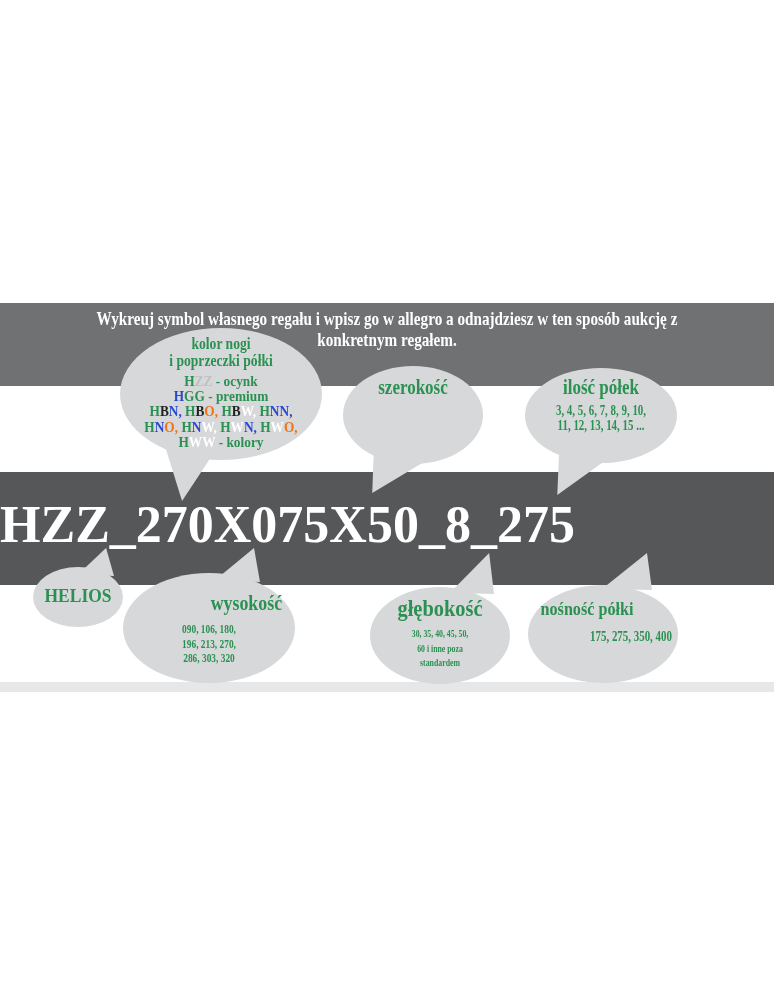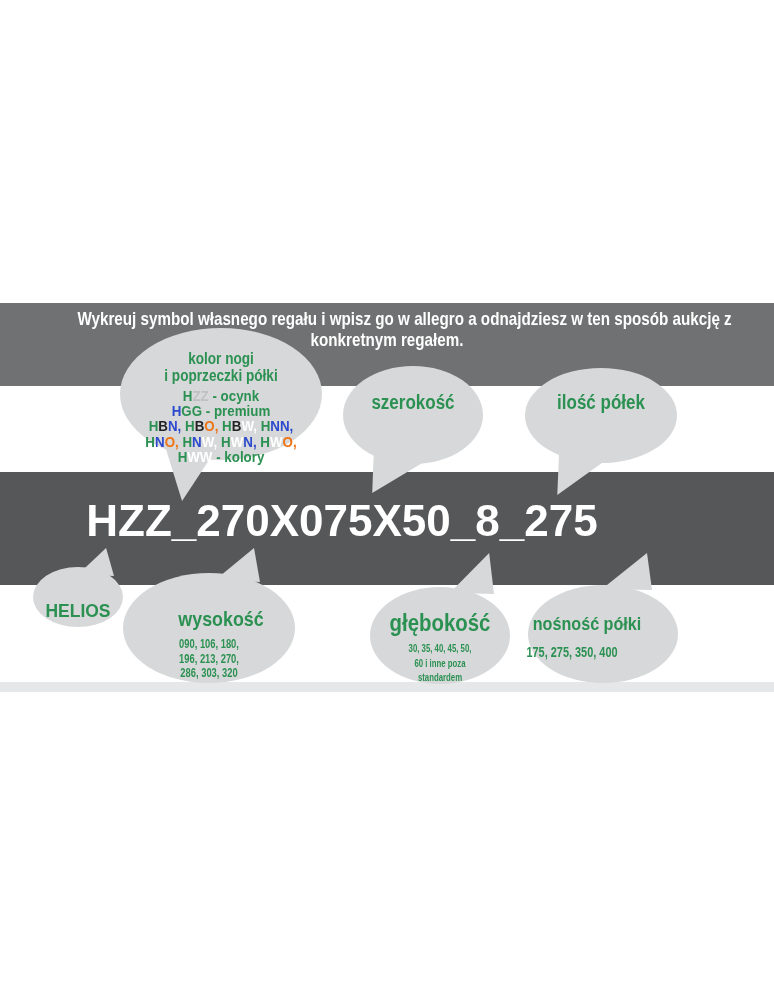--- a/index.html
+++ b/index.html
@@ -1,27 +1,27 @@
 <!DOCTYPE html>
 <html><head>
 <meta charset="utf-8">
 <style>
   html,body{margin:0;padding:0;background:#ffffff;}
   .canvas{position:relative;width:774px;height:1000px;background:#ffffff;overflow:hidden;
-          font-family:Liberation Sans, sans-serif;font-weight:700;}
+          font-family:Liberation Serif, serif;font-weight:700;}
   .band{position:absolute;left:0;width:774px;}
   .band-header{top:303px;height:83px;background:#707172;}
   .band-code{top:472px;height:113px;background:#565759;}
   .strip{top:682px;height:10px;background:#e6e7e8;}
   .hdr{position:absolute;left:0;width:774px;top:309px;color:#ffffff;font-size:19px;line-height:20.5px;text-align:center;}
   .hdr div{transform:scaleX(.8);transform-origin:50% 50%;white-space:nowrap;}
-  .code{position:absolute;left:0;width:684px;top:499px;color:#ffffff;font-size:44px;line-height:1;text-align:center;white-space:nowrap;}
+  .code{position:absolute;left:0;width:684px;top:499px;color:#ffffff;font-size:52px;line-height:1;text-align:left;white-space:nowrap;}
   .bub{position:absolute;background:#d7d8d9;border-radius:50%;}
   .tail{position:absolute;background:#d7d8d9;}
-  .txt{position:absolute;text-align:center;color:#2b9152;margin-top:15px;}
+  .txt{position:absolute;text-align:center;color:#2b9152;}
   .sx80{transform:scaleX(.8);transform-origin:50% 50%;white-space:nowrap;}
   .sx85{transform:scaleX(.85);transform-origin:50% 50%;white-space:nowrap;}
   .sx92{transform:scaleX(.92);transform-origin:50% 50%;white-space:nowrap;}
   .sx78{transform:scaleX(.78);transform-origin:50% 50%;white-space:nowrap;}
   .c-g{color:#2b9152;} .c-b{color:#2b49cd;} .c-o{color:#ee7418;}
   .c-k{color:#222222;} .c-w{color:#ffffff;} .c-z{color:#bfc0c2;}
   
   .t-kolor {left:163px;top:445px;width:56px;height:56px;clip-path:polygon(3% 0,100% 0,34% 100%);}
   .t-szer  {left:366px;top:450px;width:78px;height:43px;clip-path:polygon(10% 0,100% 0,8% 100%);}
   .t-ilosc {left:556px;top:450px;width:64px;height:45px;clip-path:polygon(5% 0,100% 0,2% 100%);}
@@ -82,43 +82,47 @@
     <div class="sx92"><span class="c-g">H</span><span class="c-w">WW</span><span class="c-g"> - kolory</span></div>
   </div>
 
   <div class="txt" style="left:343px;top:377px;width:140px;font-size:20px;line-height:20px;">
     <div class="sx85">szerokość</div>
   </div>
 
   <div class="txt" style="left:525px;top:377px;width:152px;font-size:20px;line-height:20px;">
     <div class="sx85">ilość półek</div>
   </div>
+  <div class="txt" style="left:515px;top:404px;width:172px;font-size:14px;line-height:14.8px;">
+    <div class="sx78">3, 4, 5, 6, 7, 8, 9, 10,</div>
+    <div class="sx78">11, 12, 13, 14, 15 ...</div>
+  </div>
 
   <div class="txt" style="left:33px;top:586px;width:90px;font-size:19px;line-height:20px;">
     <div class="sx92">HELIOS</div>
   </div>
 
-  <div class="txt" style="left:135px;top:593px;width:172px;font-size:21px;line-height:21px;">
+  <div class="txt" style="left:123px;top:593px;width:172px;font-size:21px;line-height:21px;text-align:right;">
     <div class="sx85">wysokość</div>
   </div>
   <div class="txt" style="left:123px;top:622px;width:172px;font-size:12px;line-height:14.6px;">
     <div class="sx78">090, 106, 180,</div>
     <div class="sx78">196, 213, 270,</div>
     <div class="sx78">286, 303, 320</div>
   </div>
 
   <div class="txt" style="left:370px;top:598px;width:140px;font-size:24px;line-height:20px;">
     <div class="sx85">głębokość</div>
   </div>
   <div class="txt" style="left:360px;top:627px;width:160px;font-size:10px;line-height:14.5px;">
     <div class="sx78">30, 35, 40, 45, 50,</div>
     <div class="sx78">60 i inne poza</div>
     <div class="sx78">standardem</div>
   </div>
 
   <div class="txt" style="left:512px;top:599px;width:150px;font-size:19px;line-height:19px;">
     <div class="sx85">nośność półki</div>
   </div>
-  <div class="txt" style="left:497px;top:630px;width:150px;font-size:14px;line-height:14.5px;">
+  <div class="txt" style="left:556px;top:630px;width:150px;font-size:14px;line-height:14.5px;">
     <div class="sx78">175, 275, 350, 400</div>
   </div>
 
 </div>
 
 </body></html>

